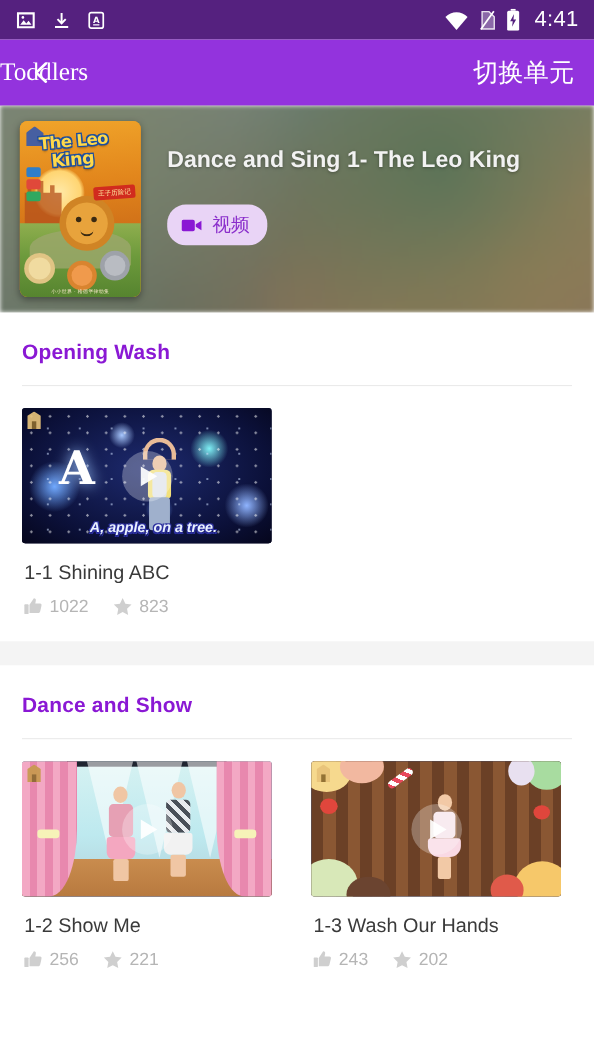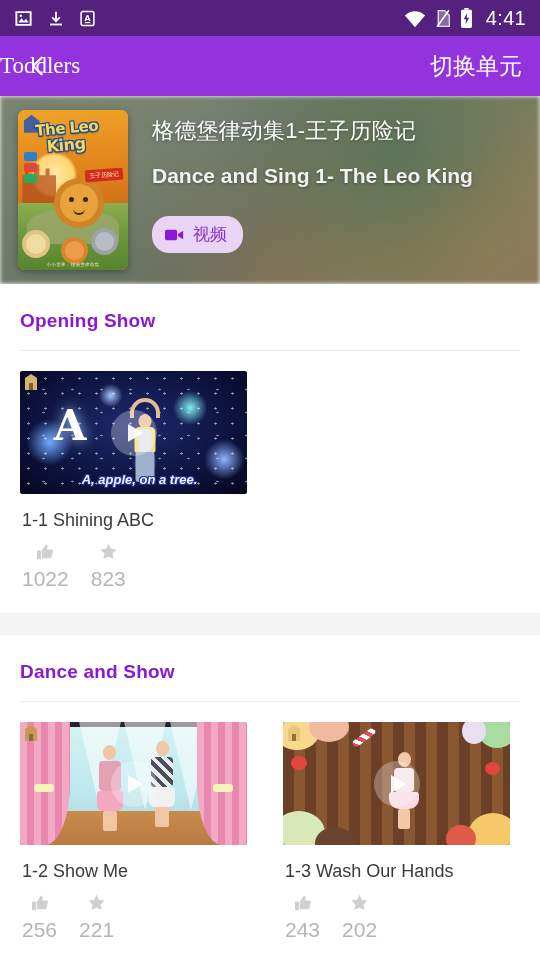--- a/index.html
+++ b/index.html
@@ -174,21 +174,21 @@
   .cap {
     position:absolute; left:0; right:0; bottom:7px; text-align:center; z-index:3;
     font-size:13px; font-weight:bold; color:#eaf2ff; font-style:italic;
     text-shadow:-1px -1px 0 #2b2f9e,1px -1px 0 #2b2f9e,-1px 1px 0 #2b2f9e,1px 1px 0 #2b2f9e;
     margin-left:12px;
   }
   .card-title {
     font-size:18px; color:#3a3a3a; padding:16px 0 0 2px; font-weight:400;
   }
   .stats { display:flex; align-items:center; gap:22px; padding:12px 0 0 2px; }
-  .stat { display:flex; align-items:center; gap:7px; color:#b5b5b5; font-size:21px;flex-direction:column; }
+  .stat { display:flex; gap:7px; color:#b5b5b5; font-size:16px; }
 
   
   .art-star { position:absolute; inset:0; background:
       radial-gradient(circle at 75% 30%,#7ff0f5 0%,rgba(60,200,230,0) 9%),
       radial-gradient(circle at 13% 58%,#6fa8ff 0%,rgba(80,140,255,0) 11%),
       radial-gradient(circle at 40% 20%,#a8c8ff 0%,rgba(120,160,255,0) 7%),
       radial-gradient(circle at 90% 72%,#8fb4ff 0%,rgba(100,140,255,0) 9%),
       radial-gradient(circle at 55% 75%,#6a94e8 0%,rgba(90,130,230,0) 8%),
       radial-gradient(ellipse at 50% 45%,#1d2a6e 0%,#0b1038 70%,#05061c 100%);
   }
@@ -315,36 +315,35 @@
         </div>
         <div class="cover-title">
           <span>The Leo</span>
           <small>King</small>
         </div>
         <div class="cover-sub">王子历险记</div>
         <div class="cover-foot">小小世界 · 格德堡律动集</div>
       </div>
 
       <div class="hero-text">
-        <div class="hero-t1">格德堡律动集1-王子历险记</div>
         <div class="hero-t2">Dance and Sing 1- The Leo King</div>
         <div class="video-badge">
           <svg width="19" height="14" viewBox="0 0 22 15" fill="#8a18d4">
             <rect x="0" y="1.5" width="14" height="12" rx="2"></rect>
             <path d="M15 6.2L21 2.6v9.8L15 8.8z"></path>
           </svg>
           <span>视频</span>
         </div>
       </div>
 
     </div>
   </div>
 
   <div class="section">
-    <div class="section-title">Opening Show</div>
+    <div class="section-title">Opening Wash</div>
     <div class="section-rule"></div>
     <div class="grid">
 
       <div class="card">
         <div class="thumb">
           <div class="art-star">
             <div class="dots"></div>
             <div class="letter">A</div>
             <div class="person">
               <div class="arms"></div>

